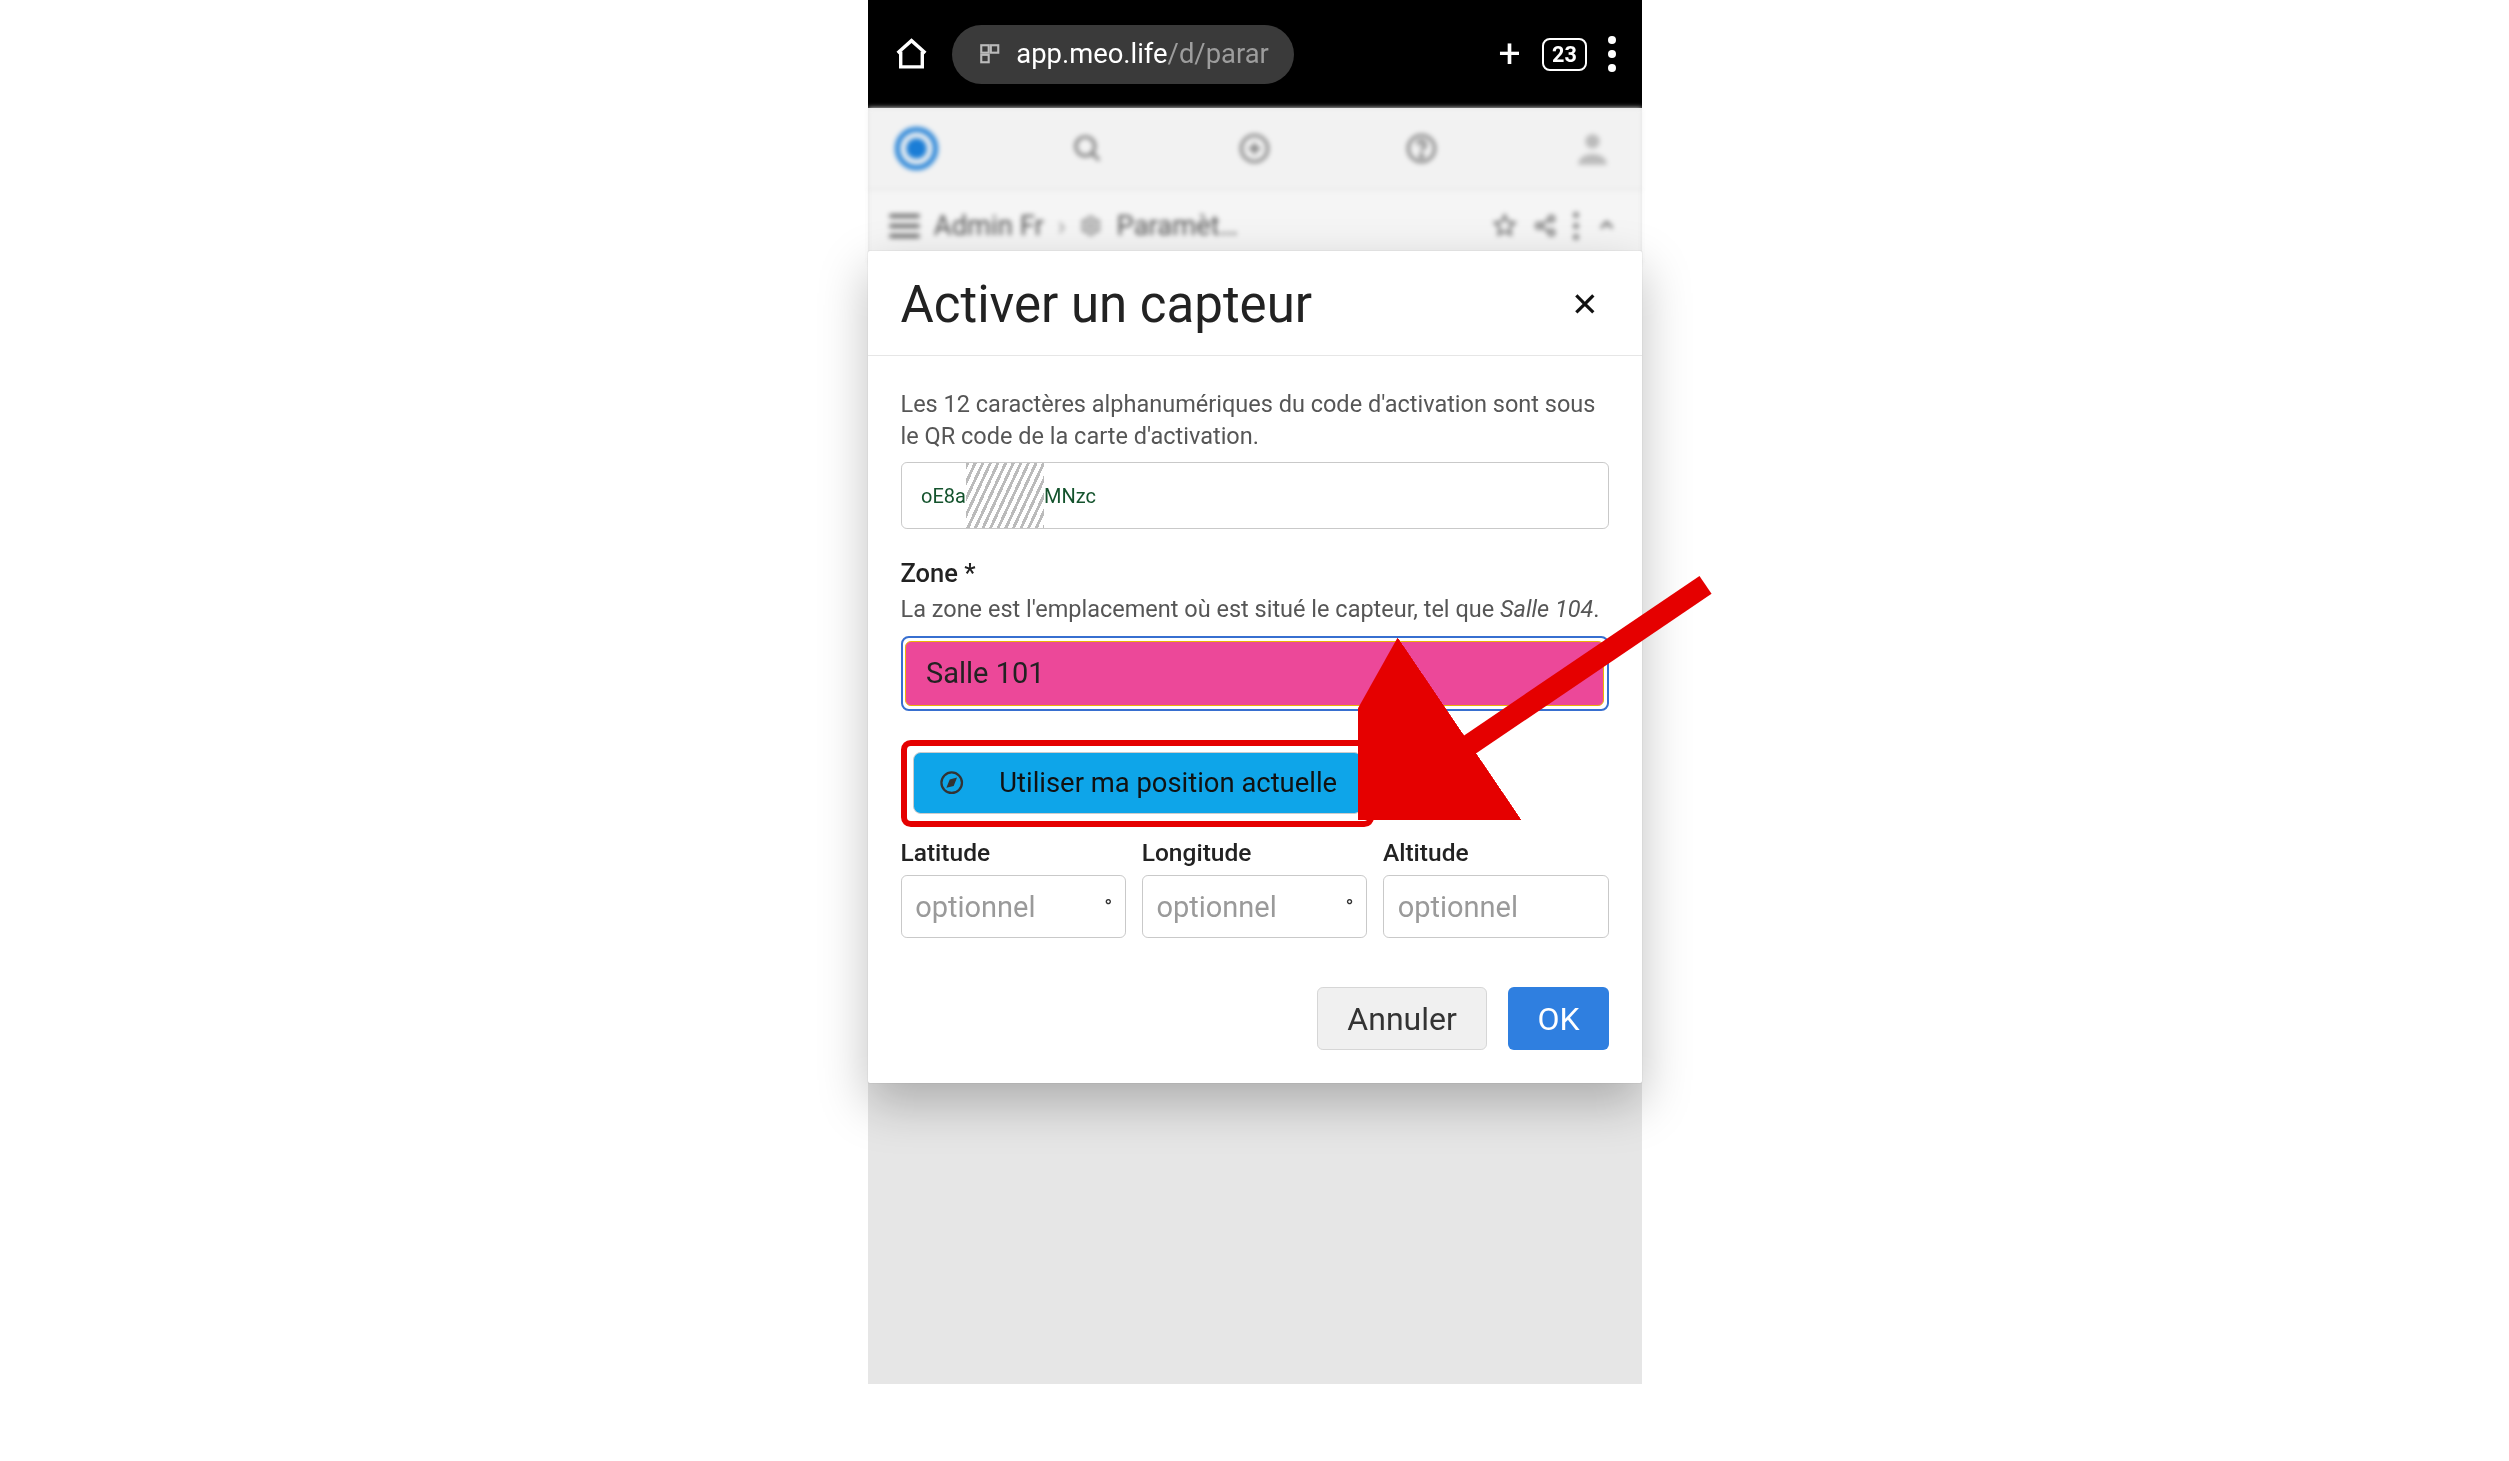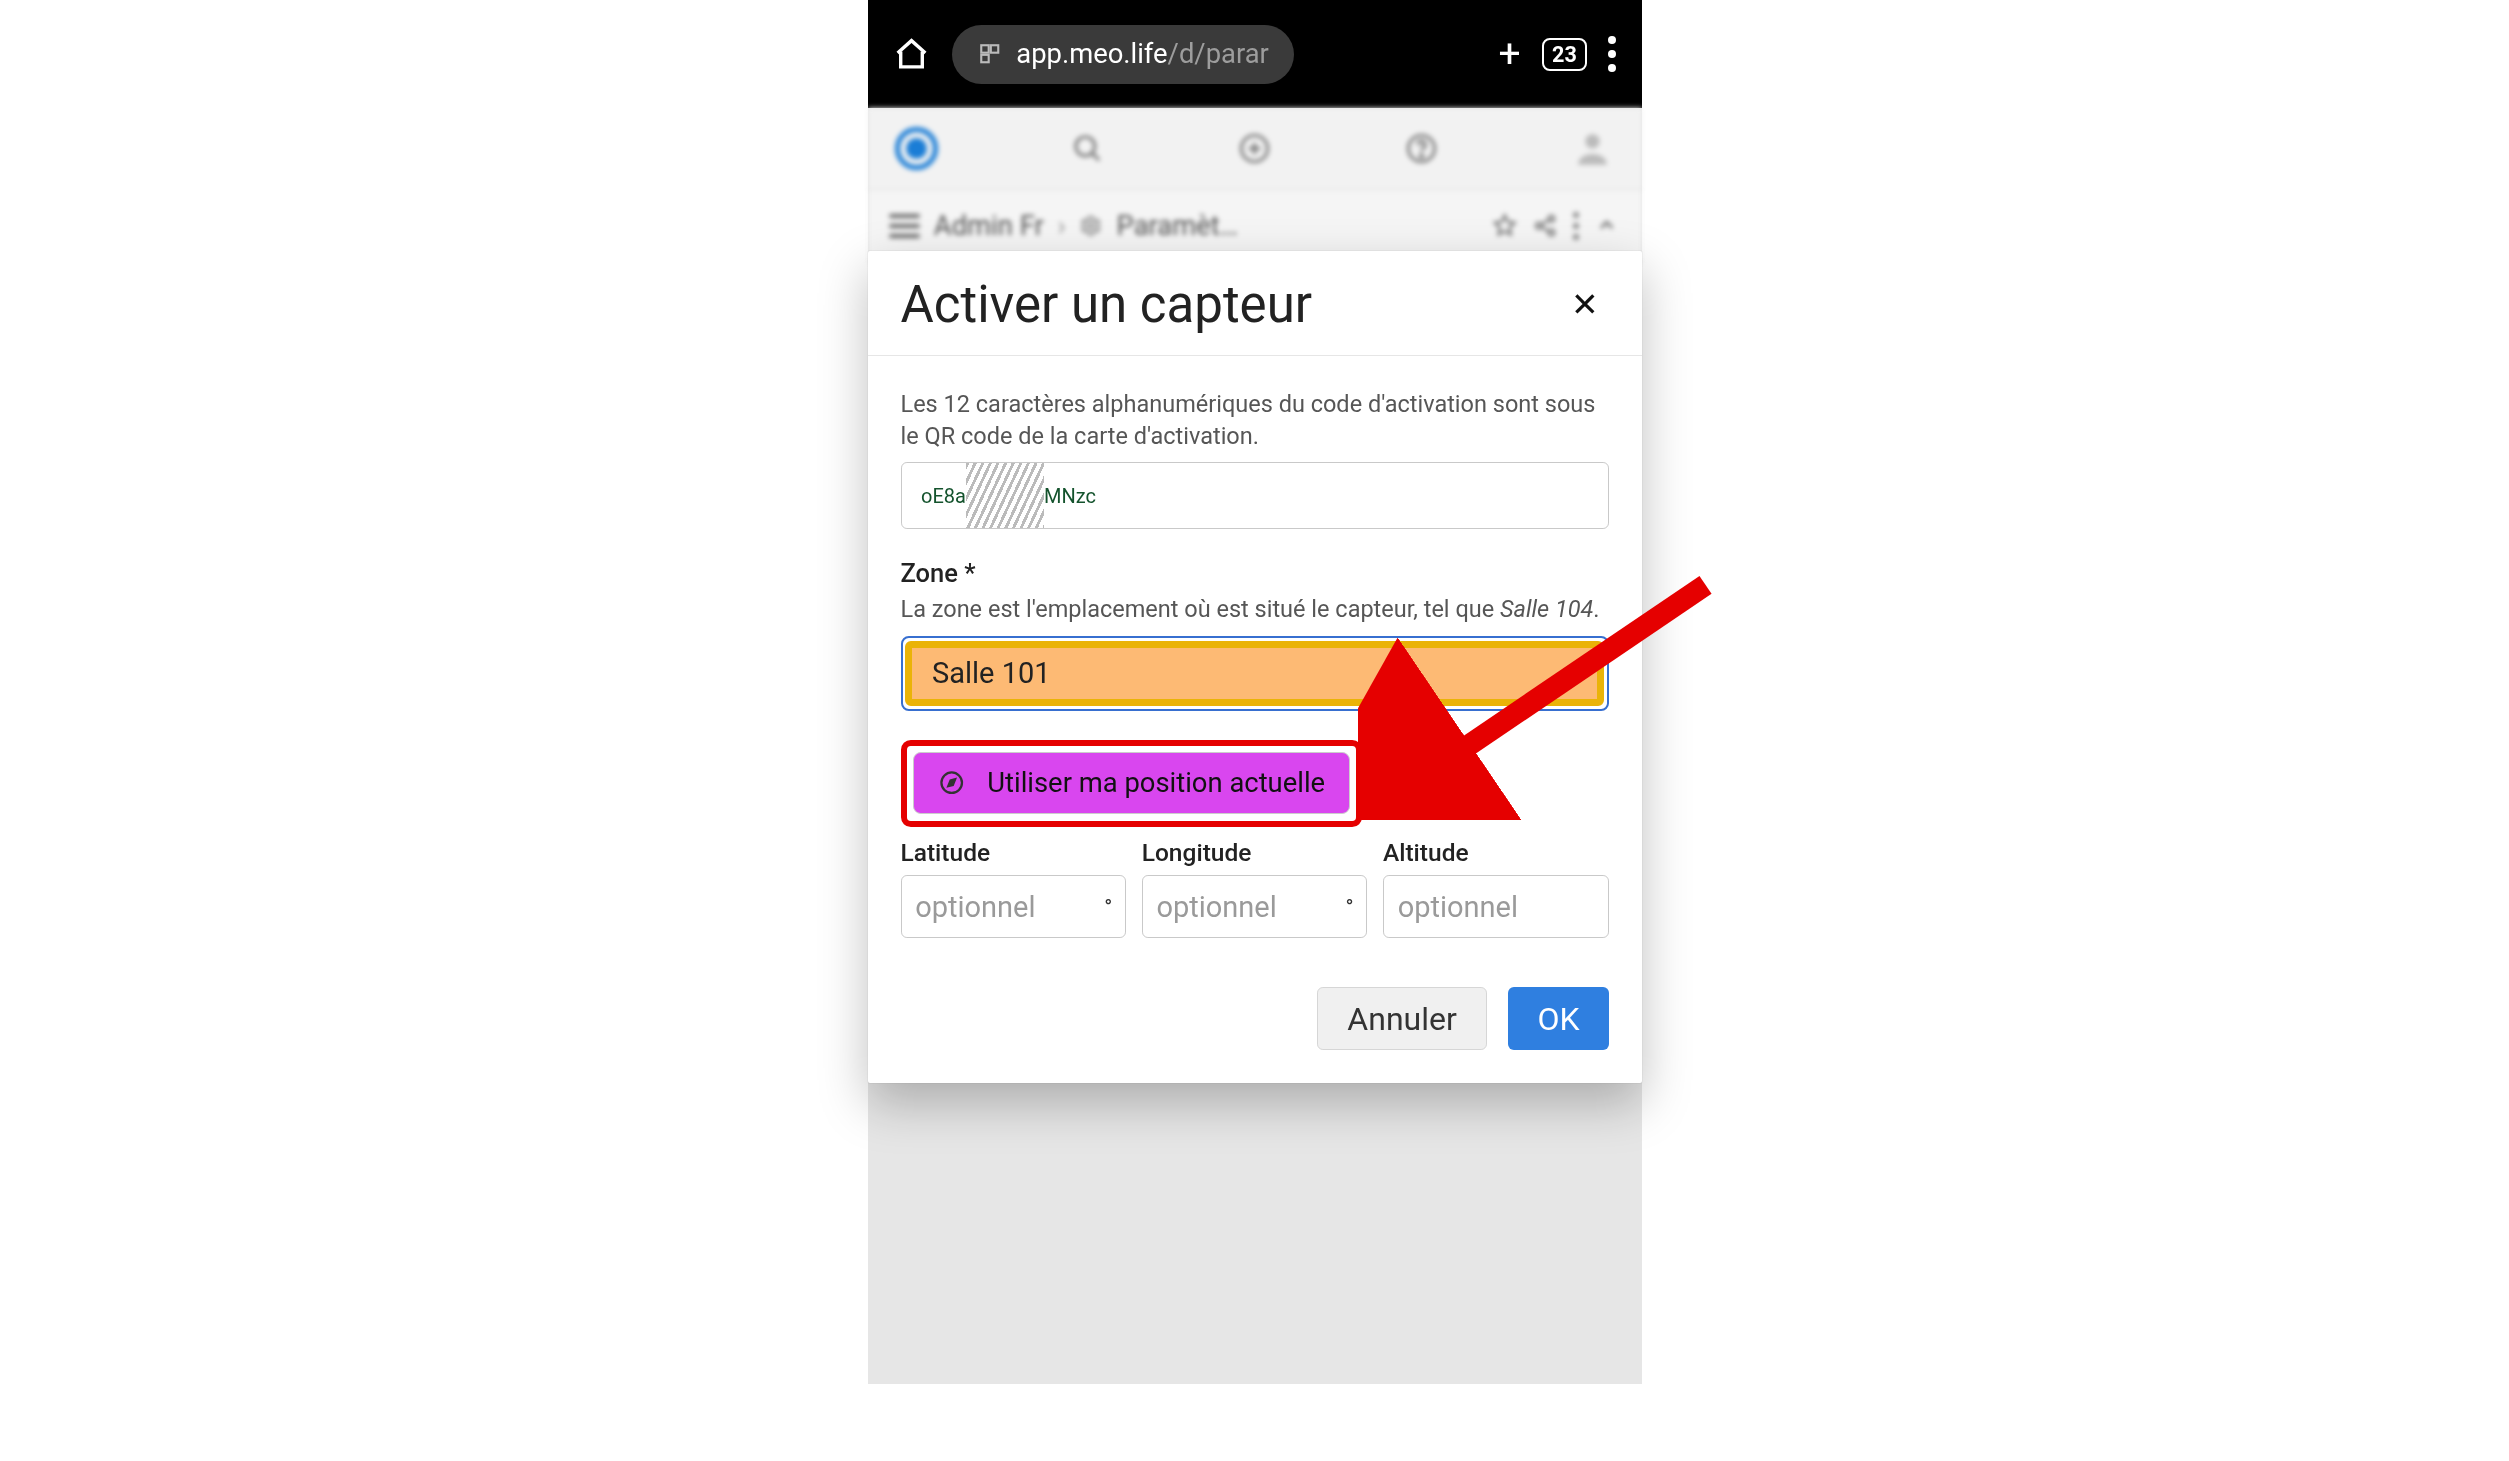--- a/index.html
+++ b/index.html
@@ -40,26 +40,26 @@
   .group { margin-bottom:29px; }
   .label { font-size:25.5px; color:#222; margin-bottom:5.9px; font-weight:500; }
   .help { font-size:23.5px; color:#565656; line-height:1.35; margin-bottom:9.8px; }
   .help em { font-style:italic; }
 
   .input { width:100%; height:67px; border:1px solid #c9c9c9; border-radius:5.9px; padding:0 19.6px; font-size:20px; color:#14532d; display:flex; align-items:center; background:#fff; }
   .input .mask { display:inline-block; width:78px; height:100%; background:repeating-linear-gradient(115deg, #bbb 0 2.9px, #fff 2.9px 6.9px); }
   .input .val-before, .input .val-after { white-space:pre; }
 
   .select-focus { border:2.9px solid #376fd0; border-radius:7.8px; padding:2.9px; }
-  .select { height:65px; border:7px solid #eab308; border-radius:5.9px; display:flex; align-items:center; padding:0 19.6px; background:#fdba74; }
+  .select { height:65px; border:1px solid #eab308; border-radius:5.9px; display:flex; align-items:center; padding:0 19.6px; background:#ec4899; }
   .select span:first-child { flex:1; font-size:29px; color:#222; }
   .chevron { color:#777; }
 
   .loc-highlight { border:6.9px solid #e50000; border-radius:9.8px; display:inline-flex; padding:6.9px; margin-bottom:11.8px; }
-  .loc-btn { border:1px solid #ccc; border-radius:7.8px; background:#d946ef; padding:13.7px 23.5px; display:flex; align-items:center; gap:22px; font-size:27.4px; color:#111; cursor:pointer; }
+  .loc-btn { border:1px solid #ccc; border-radius:7.8px; background:#0ea5e9; padding:13.7px 23.5px; display:flex; align-items:center; gap:34px; font-size:27.4px; color:#111; cursor:pointer; }
   .loc-btn svg { color:#333; }
 
   .coords { display:flex; gap:15.7px; }
   .coord-col { flex:1; min-width:0; }
   .coord-col .label { font-size:24.5px; margin-bottom:7.8px; }
   .coord-input { position:relative; }
   .coord-input input { width:100%; height:63px; border:1px solid #c9c9c9; border-radius:5.9px; padding:0 39px 0 13.7px; font-size:29px; color:#6d28d9; }
   .coord-input input::placeholder { color:#9a9a9a; }
   .coord-input .unit { position:absolute; right:13.7px; top:50%; transform:translateY(-50%); color:#333; font-size:21.6px; }
 

